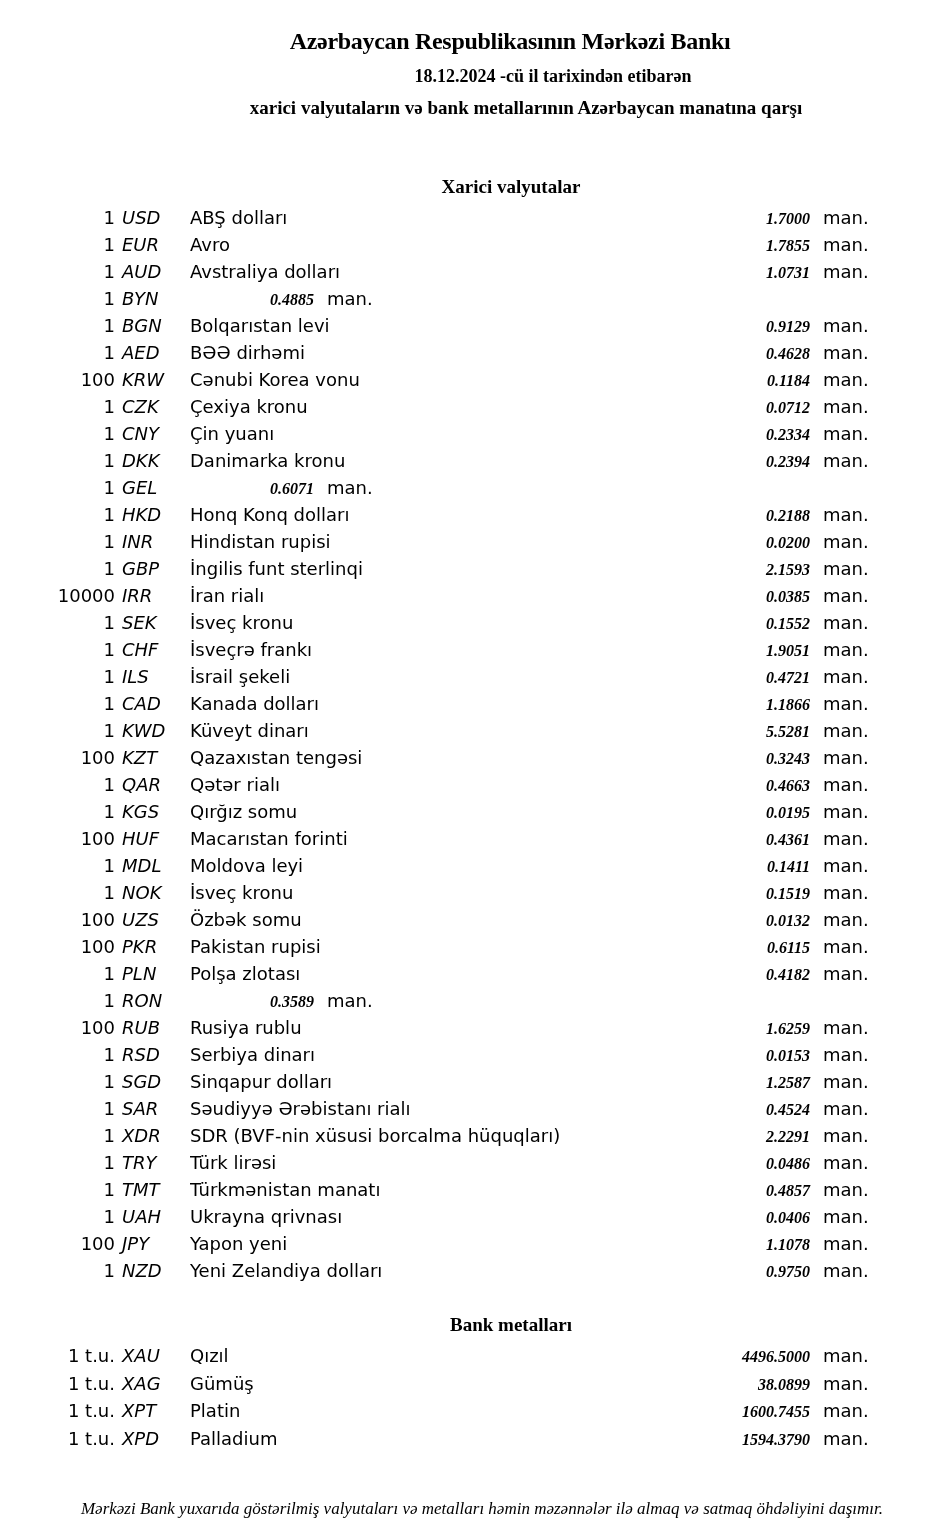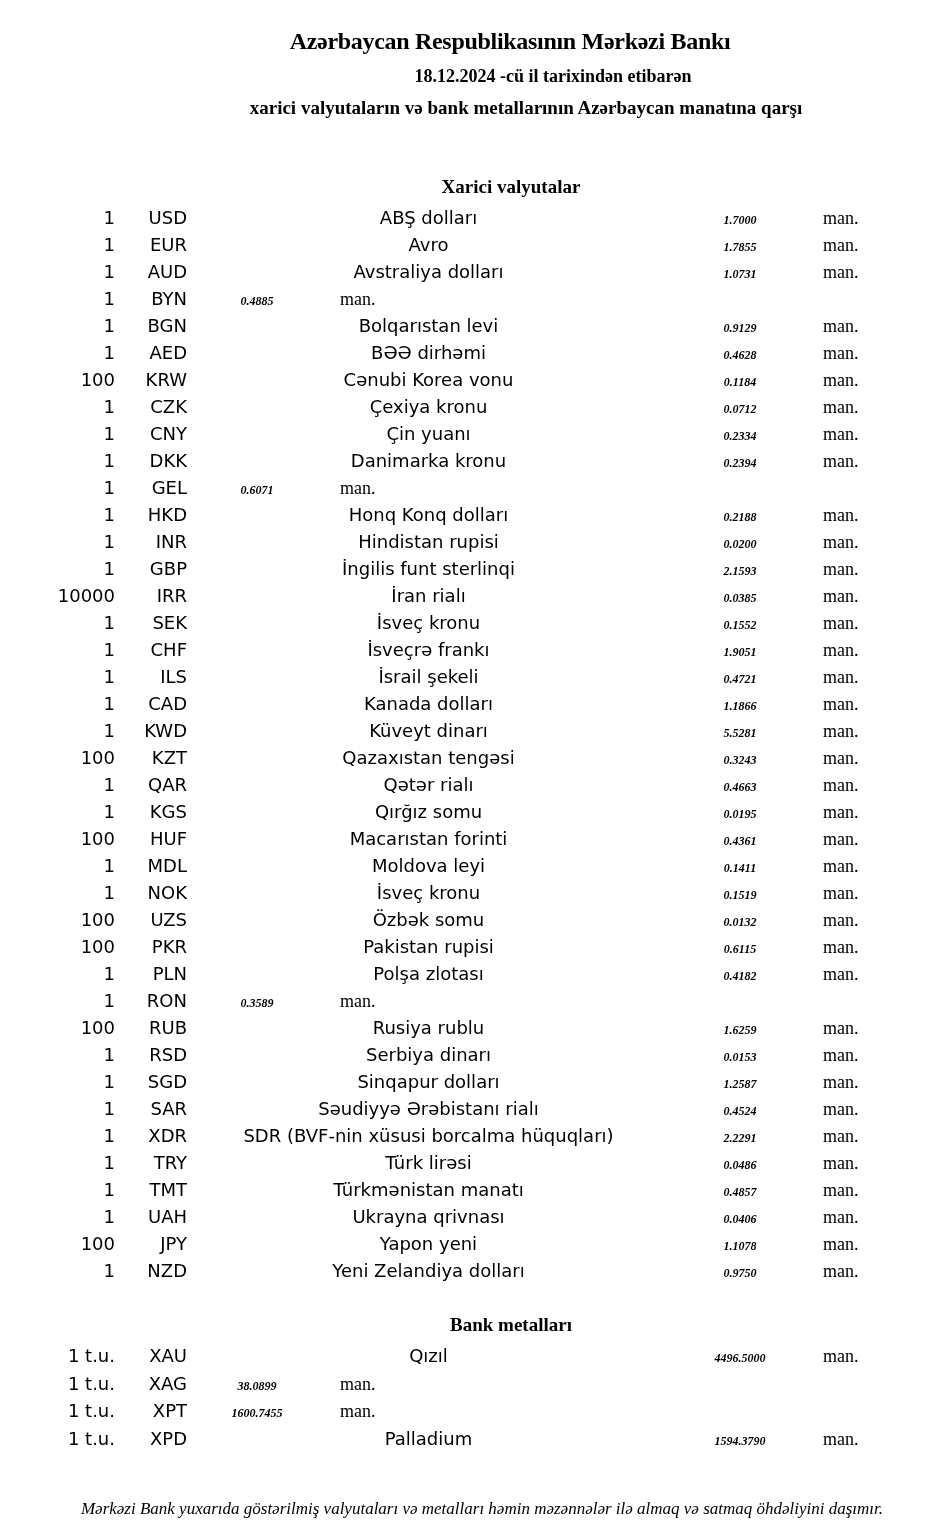--- a/index.html
+++ b/index.html
@@ -65,49 +65,49 @@
   }
   .metal-row { height: 27.5px; line-height: 27.5px; }
   .qty {
     width: 115px;
     text-align: right;
     flex: 0 0 auto;
     white-space: nowrap;
   }
   .code {
     width: 52px;
-    margin-left: 20px;
+    margin-left: 7px;
+    text-align: left;
+    flex: 0 0 auto;
+    white-space: nowrap;
+    font-style: italic;
+  }
+  .name {
+    flex: 1 1 auto;
+    margin-left: 16px;
+    text-align: left;
+    white-space: nowrap;
+    overflow: hidden;
+  }
+  .rate {
+    width: 140px;
     text-align: right;
     flex: 0 0 auto;
-    white-space: nowrap;
-  }
-  .name {
-    flex: 1 1 auto;
-    margin-left: 0;
-    text-align: center;
-    white-space: nowrap;
-    overflow: hidden;
-  }
-  .rate {
-    width: 140px;
-    text-align: center;
-    flex: 0 0 auto;
     font-family: "Liberation Serif", serif;
     font-weight: bold;
     font-style: italic;
-    font-size: 12px;
+    font-size: 16px;
     white-space: nowrap;
   }
   .man {
     width: 52px;
     margin-left: 13px;
     text-align: left;
     flex: 0 0 auto;
     white-space: nowrap;
-    font-family: Liberation Serif, serif;
   }
   .doc-footer {
     margin-top: 46px;
     left: 12px;
     font-family: "Liberation Serif", serif;
     font-style: italic;
     font-size: 17px;
     line-height: 22px;
   }
 </style>
@@ -448,27 +448,29 @@
     <span class="qty">1 t.u.</span>
     <span class="code">XAU</span>
     <span class="name">Qızıl</span>
     <span class="rate">4496.5000</span>
     <span class="man">man.</span>
   </div>
 
   <div class="row metal-row">
     <span class="qty">1 t.u.</span>
     <span class="code">XAG</span>
+    <span class="name">Gümüş</span>
     <span class="rate">38.0899</span>
     <span class="man">man.</span>
   </div>
 
   <div class="row metal-row">
     <span class="qty">1 t.u.</span>
     <span class="code">XPT</span>
+    <span class="name">Platin</span>
     <span class="rate">1600.7455</span>
     <span class="man">man.</span>
   </div>
 
   <div class="row metal-row">
     <span class="qty">1 t.u.</span>
     <span class="code">XPD</span>
     <span class="name">Palladium</span>
     <span class="rate">1594.3790</span>
     <span class="man">man.</span>

